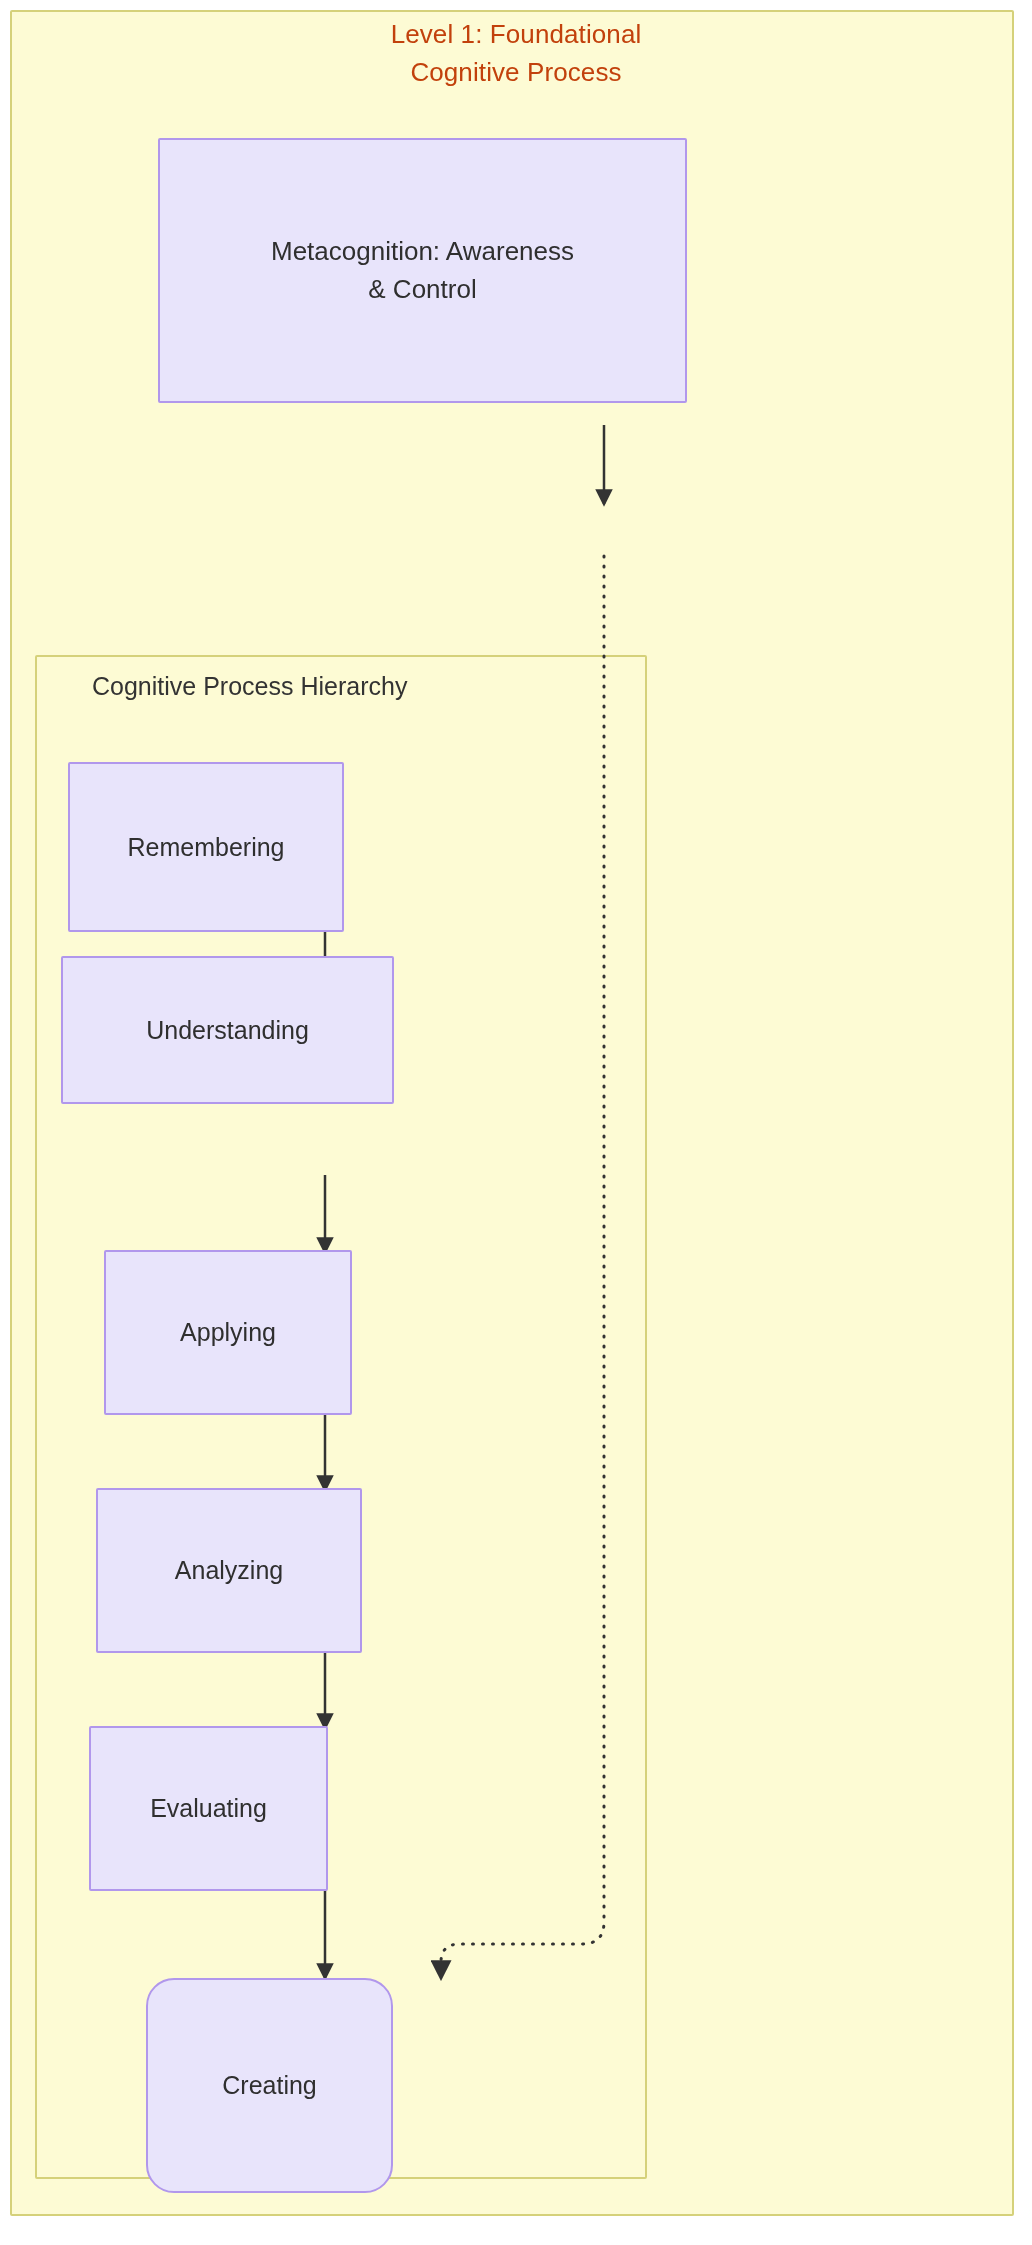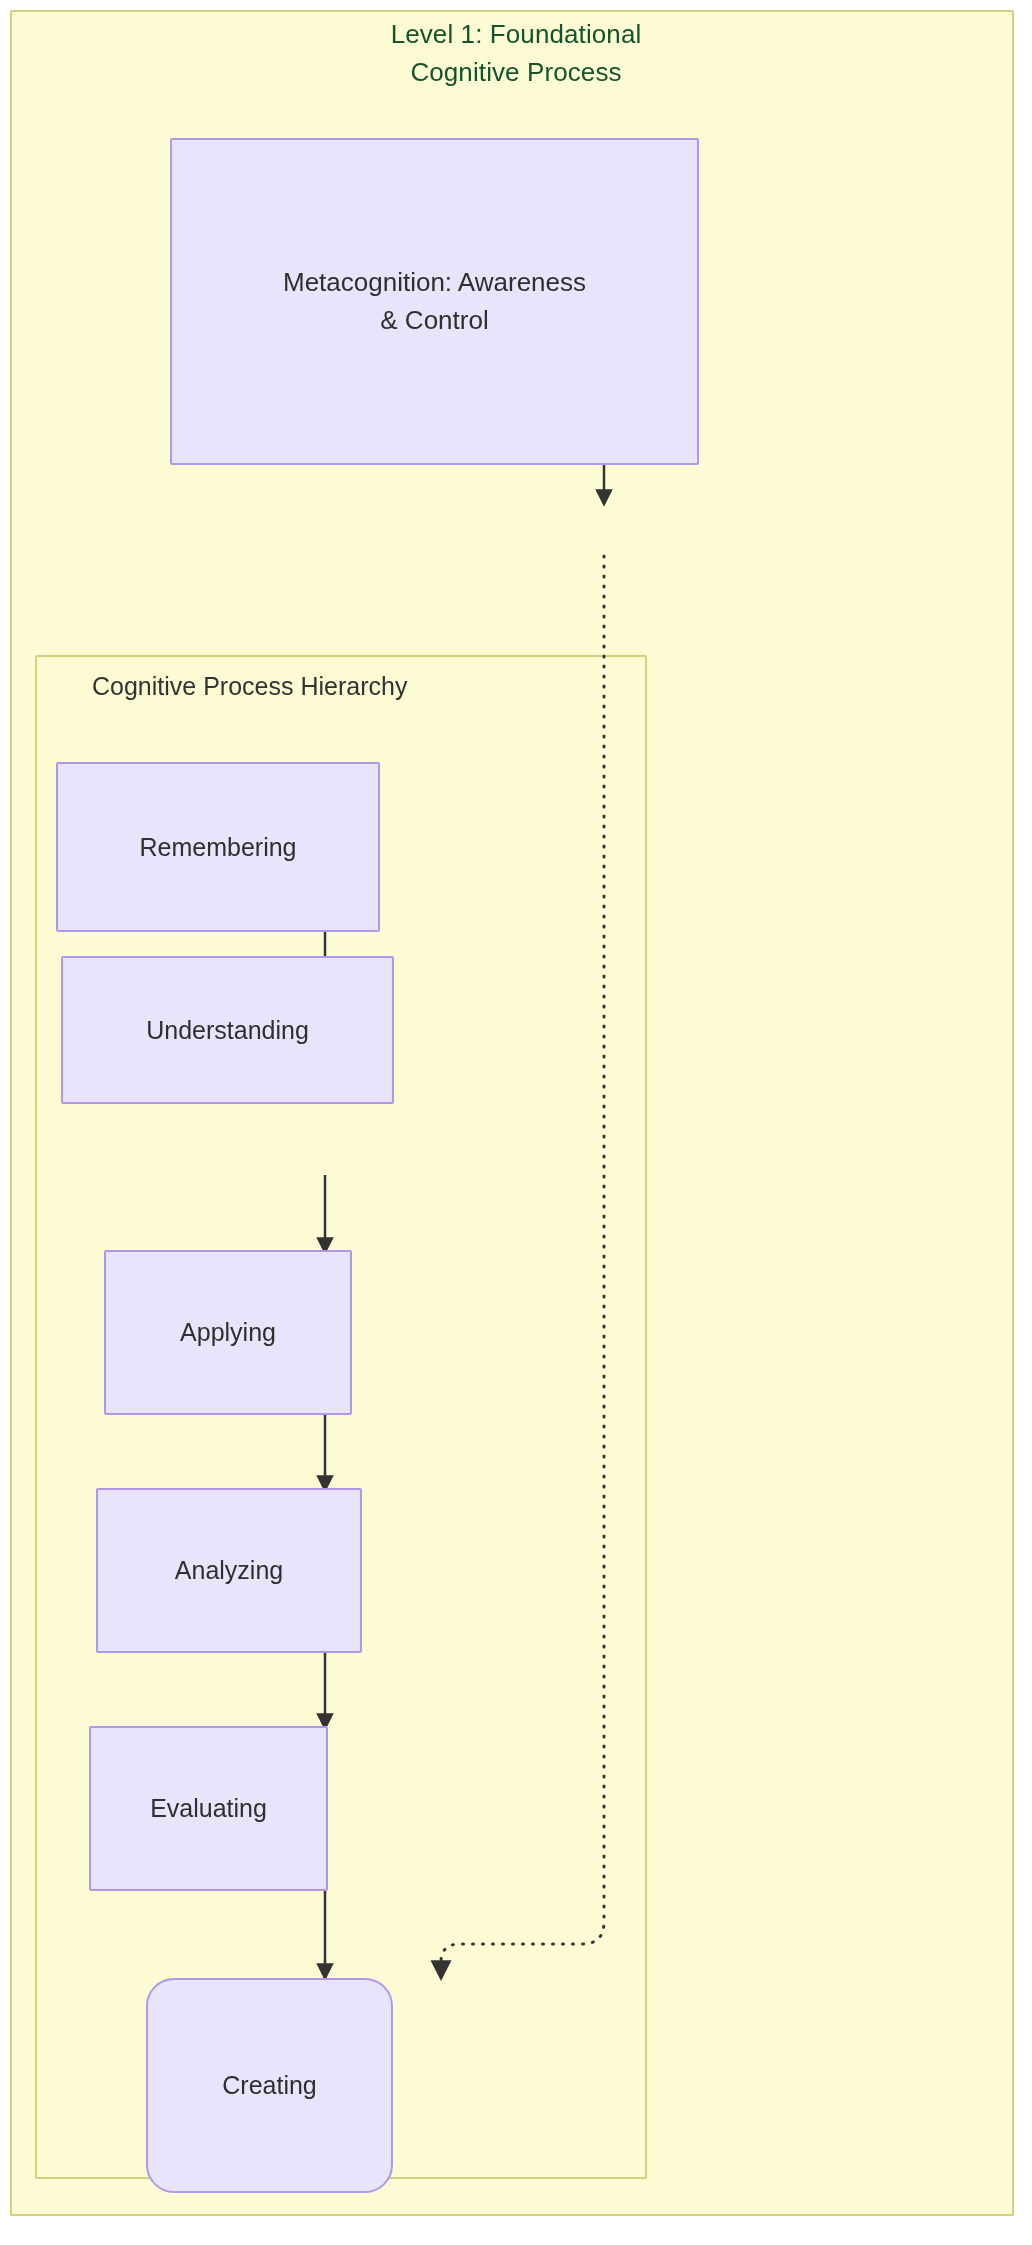--- a/index.html
+++ b/index.html
@@ -35,21 +35,21 @@
   }
 
   .outer-title {
     position: absolute;
     left: 0;
     top: 16px;
     width: 100%;
     text-align: center;
     font-size: 26px;
     line-height: 1.45;
-    color: #14532d;
+    color: #c2410c;
     letter-spacing: .1px;
   }
   .outer-title span { display: block; }
 
   
   .inner-frame {
     position: absolute;
     left: 35px;
     top: 655px;
     width: 612px;
@@ -132,26 +132,26 @@
 
     <path d="M 325 1175 L 325 1252" fill="none" stroke="#333333" stroke-width="2.5" marker-end="url(#arrow)"></path>
 
     <path d="M 325 1413 L 325 1490" fill="none" stroke="#333333" stroke-width="2.5" marker-end="url(#arrow)"></path>
 
     <path d="M 325 1651 L 325 1728" fill="none" stroke="#333333" stroke-width="2.5" marker-end="url(#arrow)"></path>
 
     <path d="M 325 1889 L 325 1978" fill="none" stroke="#333333" stroke-width="2.5" marker-end="url(#arrow)"></path>
   </svg>
 
-  <div class="node big" style="left:158px; top:138px; width:529px; height:327px; flex-direction:column;margin-left:12px;">
+  <div class="node big" style="left:158px; top:138px; width:529px; height:265px; flex-direction:column;">
     <span>Metacognition: Awareness</span>
     <span>&amp; Control</span>
   </div>
 
-  <div class="node" style="left:56px; top:762px; width:324px; height:170px;text-align:center;">
+  <div class="node" style="left:68px; top:762px; width:276px; height:170px;text-align:center;">
     <span>Remembering</span>
   </div>
 
   <div class="node" style="left:61px; top:956px; width:333px; height:148px;justify-content:center;">
     <span>Understanding</span>
   </div>
 
   <div class="node" style="left:104px; top:1250px; width:248px; height:165px;">
     <span>Applying</span>
   </div>

